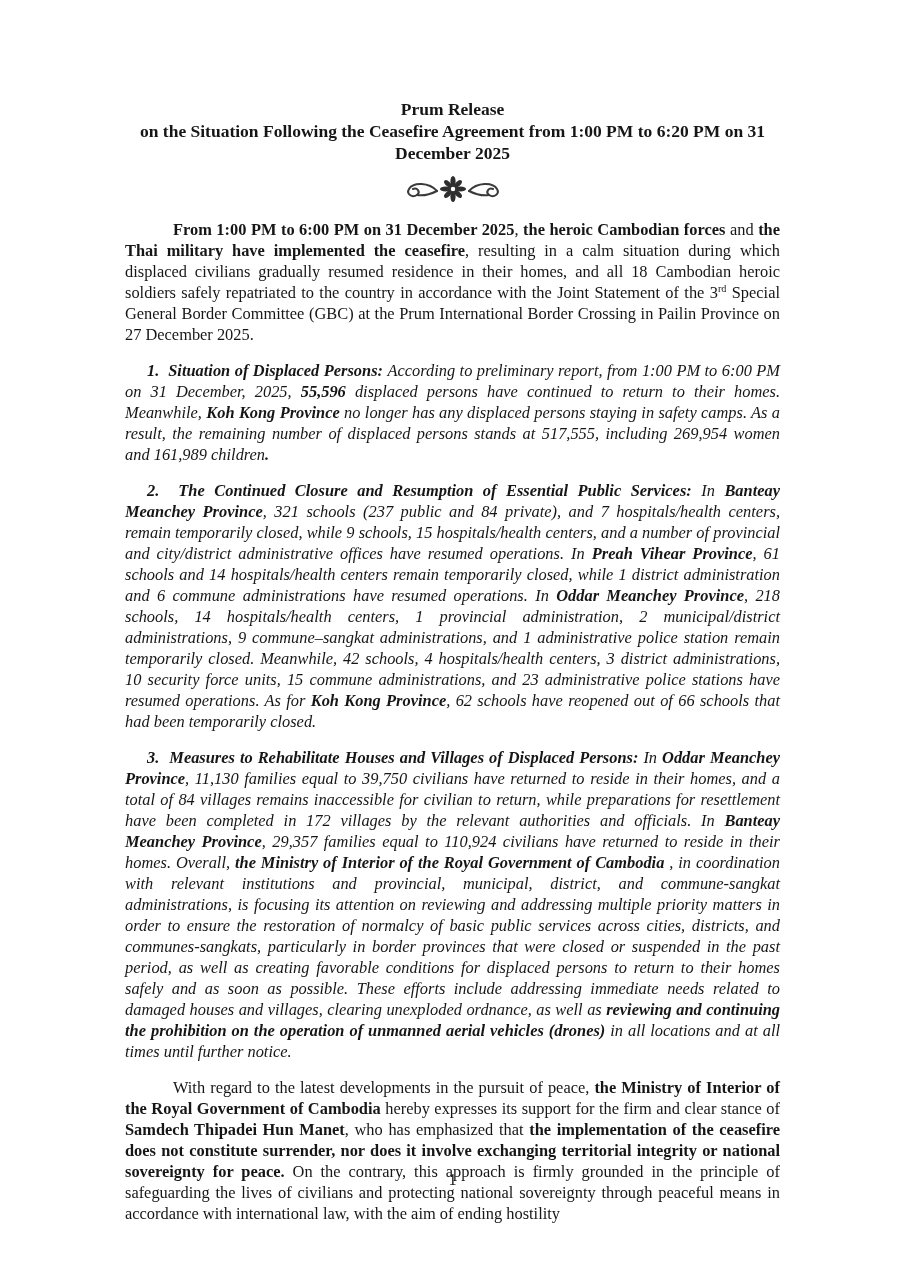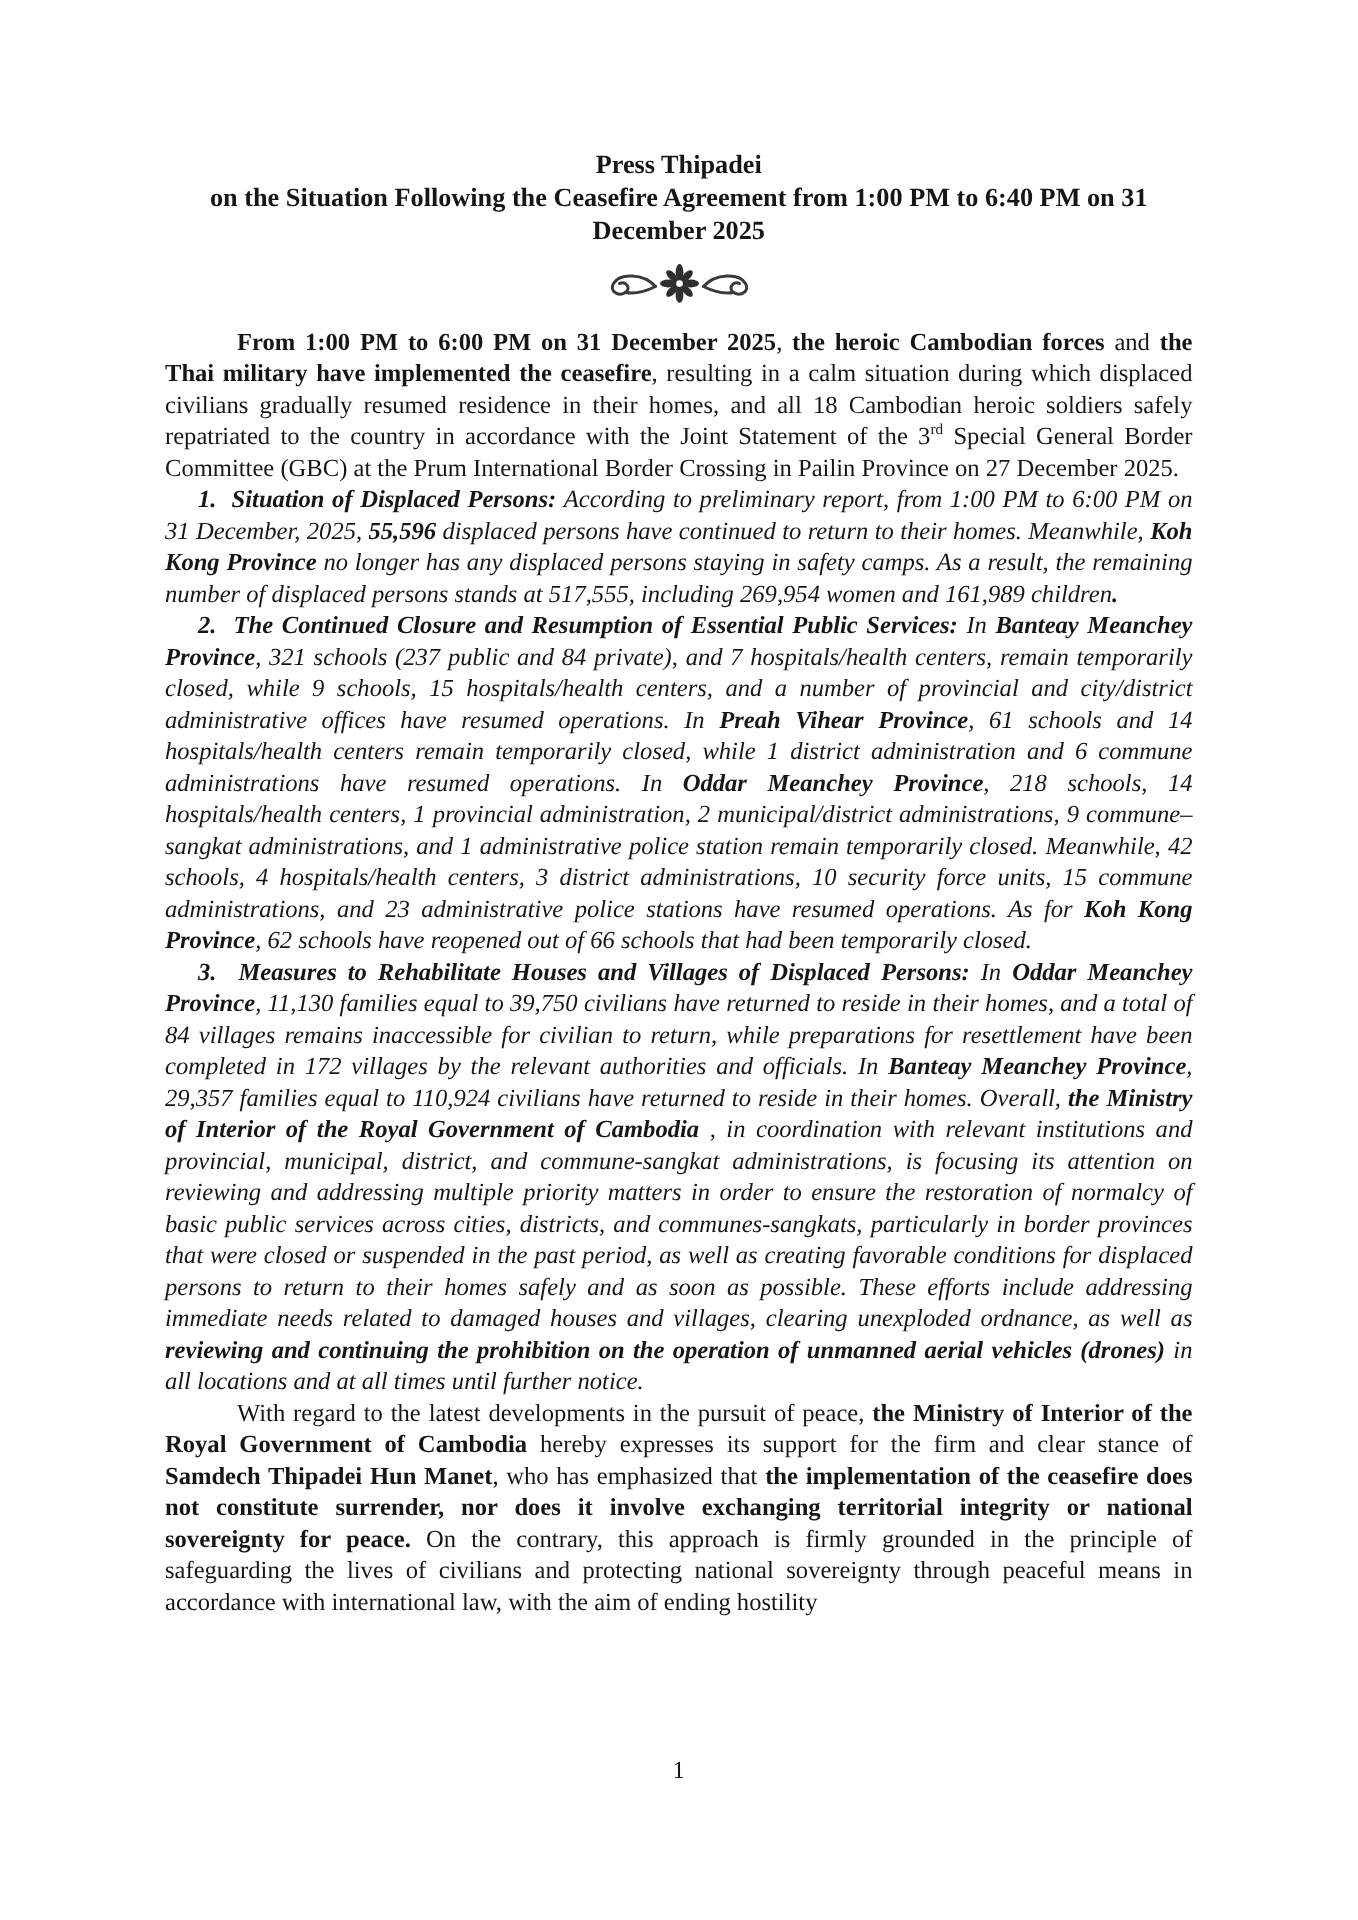--- a/index.html
+++ b/index.html
@@ -29,21 +29,21 @@
     margin-top: 10px;
     margin-bottom: 13px;
     height: 30px;
   }
   .body-text {
     font-size: 16.4px;
     line-height: 21px;
     text-align: justify;
   }
   .body-text p {
-    margin: 0;
+    margin: 15px;
     padding: 0;
   }
   .body-text p.indent { text-indent: 48px; }
   .body-text p.num    { text-indent: 22px; font-style: italic; }
   .body-text b { font-weight: bold; }
   .body-text sup {
     font-size: 0.62em;
     vertical-align: super;
     line-height: 0;
   }
@@ -56,22 +56,22 @@
     font-size: 16.4px;
   }
   .flourish { display: inline-block; }
 </style>
 </head>
 <body>
 
 <div class="page">
 
   <div class="title-block">
-    <div>Press Thipadei</div>
-    <div>on the Situation Following the Ceasefire Agreement from 1:00 PM to 6:40 PM on 31 December 2025</div>
+    <div>Prum Release</div>
+    <div>on the Situation Following the Ceasefire Agreement from 1:00 PM to 6:20 PM on 31 December 2025</div>
   </div>
 
   <div class="ornament-wrap">
     <svg class="flourish" width="120" height="30" viewBox="0 0 120 30" aria-hidden="true">
       <g fill="none" stroke="#3a3a3a" stroke-width="2" stroke-linecap="round">
         <path d="M44 17 C36 8, 20 8, 16 15 C13 20, 19 24, 24 21 C28 18, 24 13, 20 15"></path>
         <path d="M44 17 C38 20, 30 22, 24 21"></path>
         <path d="M76 17 C84 8, 100 8, 104 15 C107 20, 101 24, 96 21 C92 18, 96 13, 100 15"></path>
         <path d="M76 17 C82 20, 90 22, 96 21"></path>
       </g>

